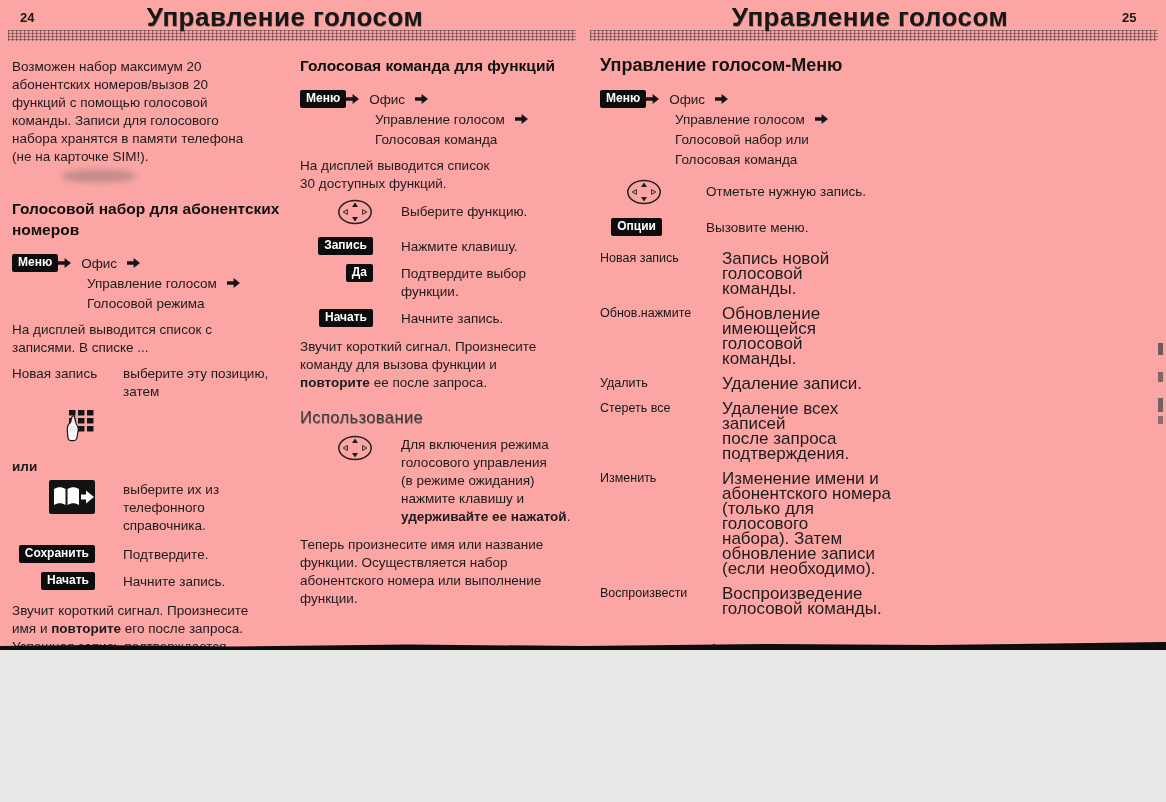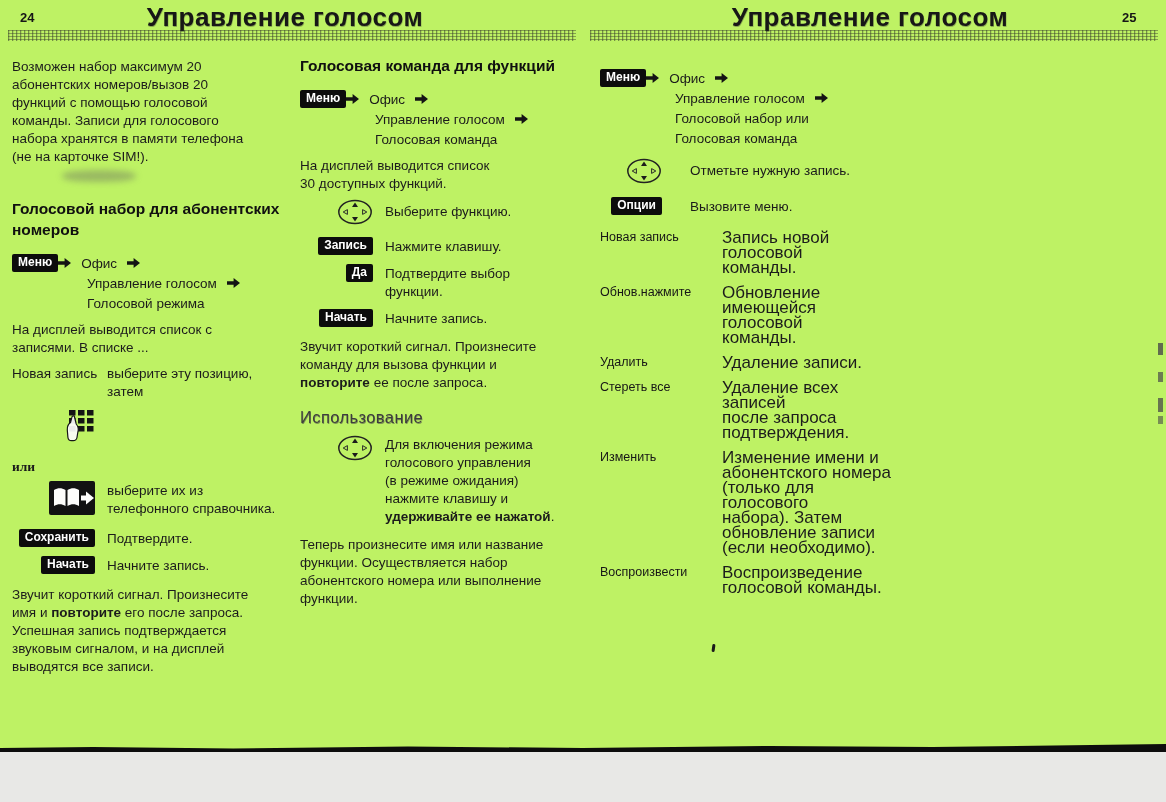--- a/index.html
+++ b/index.html
@@ -1,18 +1,18 @@
 <!DOCTYPE html>
 <html><head>
 <meta charset="utf-8">
 <style>
   html,body{margin:0;padding:0;background:#e8e8e6;}
   .sheet{
-    position:relative;width:1166px;height:752px;overflow:hidden;
-    background:#bef264;color:#1b1b1b;
+    position:relative;width:1166px;height:650px;overflow:hidden;
+    background:#fca5a5;color:#1b1b1b;
     font-family:"Liberation Sans","DejaVu Sans",sans-serif;
   }
   
   .page-num{position:absolute;top:10px;font-size:13px;font-weight:bold;color:#161616;}
   .pn-left{left:20px;}
   .pn-right{left:1122px;}
   .page-title{
     position:absolute;top:2px;font-size:26px;font-weight:bold;color:#171717;
     width:380px;text-align:center;letter-spacing:.5px;
     text-shadow:.5px .5px 0 rgba(40,40,40,.35);
@@ -47,27 +47,27 @@
   .menu-row{display:flex;align-items:center;height:20px;font-size:13.5px;}
   .menu-row .lbl{margin:0 10px;}
   .menu-sub{display:flex;align-items:center;height:20px;font-size:13.5px;padding-left:75px;}
   .menu-sub .arr{margin-left:10px;}
   .badge{
     display:inline-block;background:#0c0c0c;color:#fff;font-size:12px;font-weight:bold;
     padding:2px 6px 3px;border-radius:2px;line-height:1.1;white-space:nowrap;
   }
   .arrow-svg{display:inline-block;vertical-align:middle;}
   
-  .step{display:flex;margin-top:8px;align-items:flex-start;}
+  .step{display:flex;margin-top:8px;align-items:flex-start;gap:16px;}
   .key{flex:none;display:flex;justify-content:flex-end;align-items:flex-start;box-sizing:border-box;padding-right:12px;}
   .col-left .key{width:95px;}
   .col-mid .key{width:85px;}
   .col-right .key{width:90px;padding-right:28px;align-items:flex-end;}
   .step .txt{font-size:13.5px;line-height:18px;white-space:pre-line;padding-top:1px;}
-  .or-label{font-weight:bold;font-size:13.5px;margin-top:10px;font-family:Liberation Serif, serif;}
+  .or-label{font-weight:bold;font-size:13.5px;margin-top:10px;}
   
   .vtable{margin-top:14px;}
   .vrow{display:flex;margin-bottom:10px;}
   .vterm{flex:none;width:122px;font-size:12.5px;line-height:15px;color:#161616;}
   .vdesc{font-size:17px;line-height:15px;white-space:pre-line;color:#1c1c1c;width:170px;}
   
   .bottom-bar{
     position:absolute;left:0;bottom:0;width:1166px;height:9px;background:#0d0d0d;
     clip-path:polygon(0 55%,8% 45%,20% 62%,35% 40%,50% 55%,66% 33%,80% 45%,100% 10%,100% 100%,0 100%);
   }
@@ -289,20 +289,21 @@
 </span><span class="b">удерживайте ее нажатой</span><span>.</span></div>
     </div>
 
     <div class="para" style="margin-top:10px;">Теперь произнесите имя или название
 функции. Осуществляется набор
 абонентского номера или выполнение
 функции.</div>
   </div>
 
   <div class="col col-right">
+    <div class="h1r">Управление голосом-Меню</div>
 
     <div class="menu">
       <div class="menu-row">
         <span class="badge">Меню</span>
         <span class="arrow-svg"><svg width="13" height="10">
               <use href="#arrow-shape"></use>
             </svg></span>
         <span class="lbl">Офис</span>
         <span class="arrow-svg"><svg width="13" height="10">
               <use href="#arrow-shape"></use>

